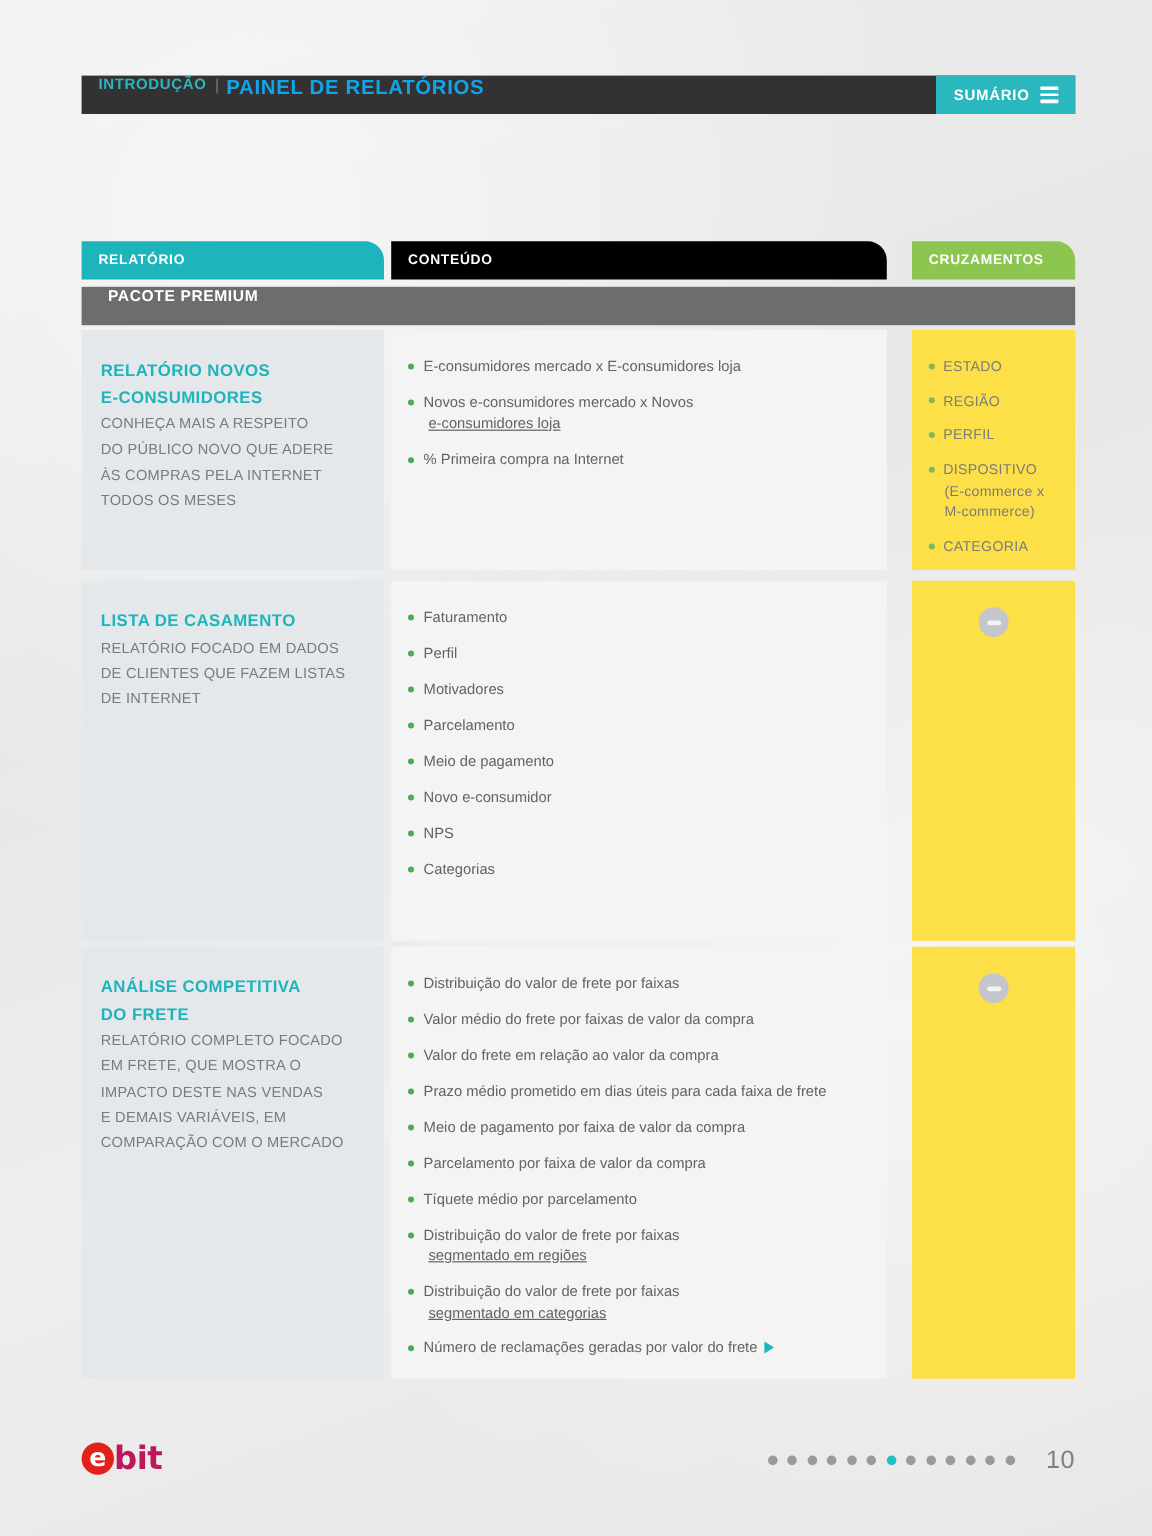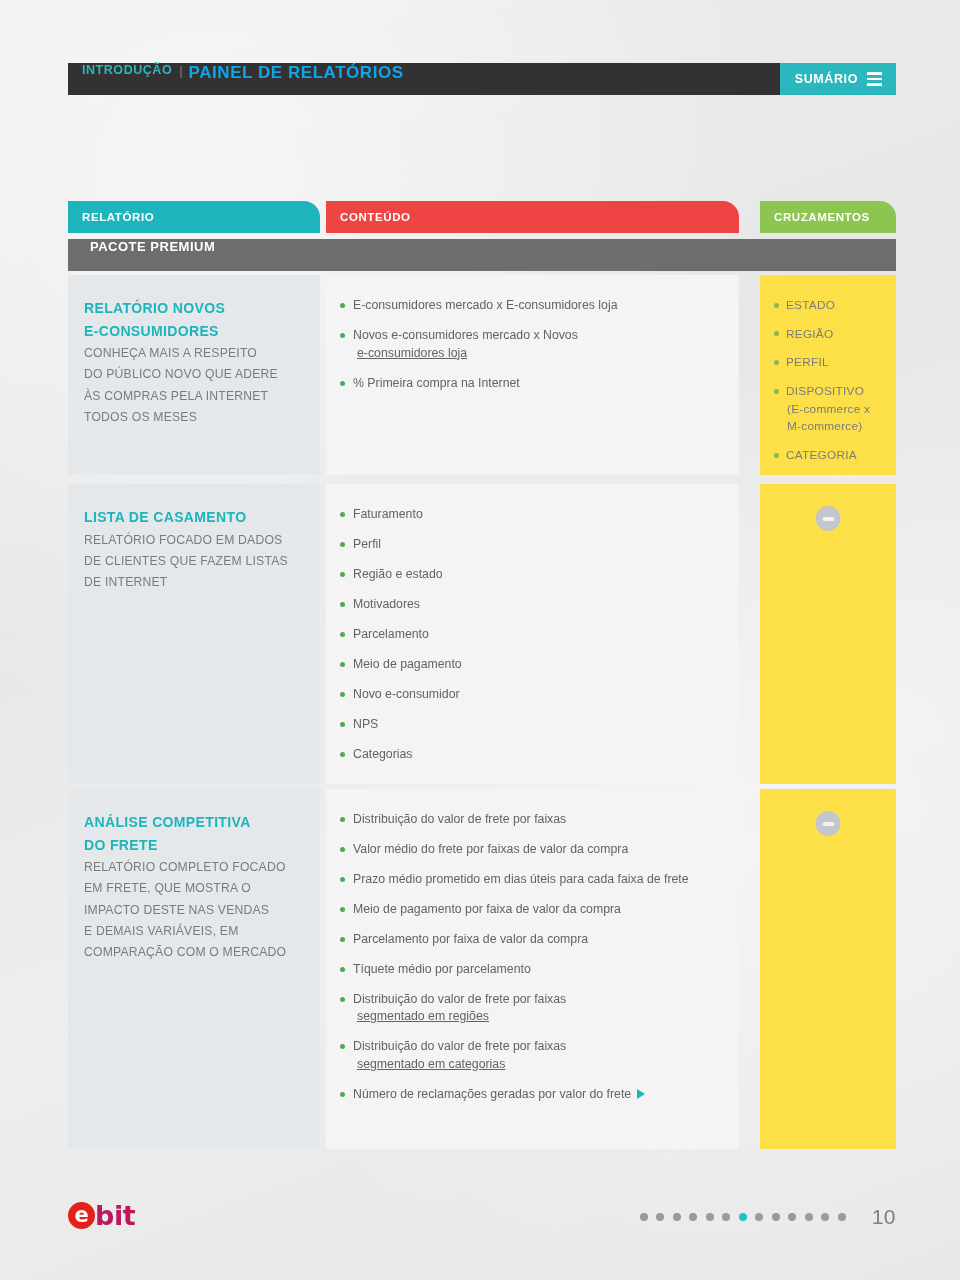--- a/index.html
+++ b/index.html
@@ -95,21 +95,21 @@
     align-items: center;
     padding-left: 14px;
   }
   .tab span {
     color: #fff;
     font-size: 11.5px;
     font-weight: bold;
     letter-spacing: .6px;
   }
   .tab-relatorio  { left: 0;     width: 252px; background: #1eb4bc; }
-  .tab-conteudo   { left: 258px; width: 413px; background: #ef4444; }
+  .tab-conteudo   { left: 258px; width: 413px; background: #000000; }
   .tab-cruzamentos{ left: 692px; width: 136px; background: #8cc54f; }
 
   
   .premiumbar {
     position: absolute;
     left: 68px;
     top: 239px;
     width: 828px;
     height: 32px;
     background: #6d6d6d;
@@ -397,21 +397,20 @@
       <div>RELATÓRIO FOCADO EM DADOS</div>
       <div>DE CLIENTES QUE FAZEM LISTAS</div>
       <div>DE INTERNET</div>
     </div>
   </div>
   <div class="col-gap"></div>
   <div class="col-mid">
     <ul class="blist tight">
       <li><span>Faturamento</span></li>
       <li><span>Perfil</span></li>
-      <li><span>Região e estado</span></li>
       <li><span>Motivadores</span></li>
       <li><span>Parcelamento</span></li>
       <li><span>Meio de pagamento</span></li>
       <li><span>Novo e-consumidor</span></li>
       <li><span>NPS</span></li>
       <li><span>Categorias</span></li>
     </ul>
   </div>
   <div class="col-gap2"></div>
   <div class="col-right">
@@ -433,20 +432,21 @@
       <div>IMPACTO DESTE NAS VENDAS</div>
       <div>E DEMAIS VARIÁVEIS, EM</div>
       <div>COMPARAÇÃO COM O MERCADO</div>
     </div>
   </div>
   <div class="col-gap"></div>
   <div class="col-mid">
     <ul class="blist tight">
       <li><span>Distribuição do valor de frete por faixas</span></li>
       <li><span>Valor médio do frete por faixas de valor da compra</span></li>
+      <li><span>Valor do frete em relação ao valor da compra</span></li>
       <li><span>Prazo médio prometido em dias úteis para cada faixa de frete</span></li>
       <li><span>Meio de pagamento por faixa de valor da compra</span></li>
       <li><span>Parcelamento por faixa de valor da compra</span></li>
       <li><span>Tíquete médio por parcelamento</span></li>
       <li><span>Distribuição do valor de frete por faixas</span><span class="cont">segmentado em regiões</span></li>
       <li><span>Distribuição do valor de frete por faixas</span><span class="cont">segmentado em categorias</span></li>
       <li><span>Número de reclamações geradas por valor do frete</span><span class="arrow-next"></span></li>
     </ul>
   </div>
   <div class="col-gap2"></div>

